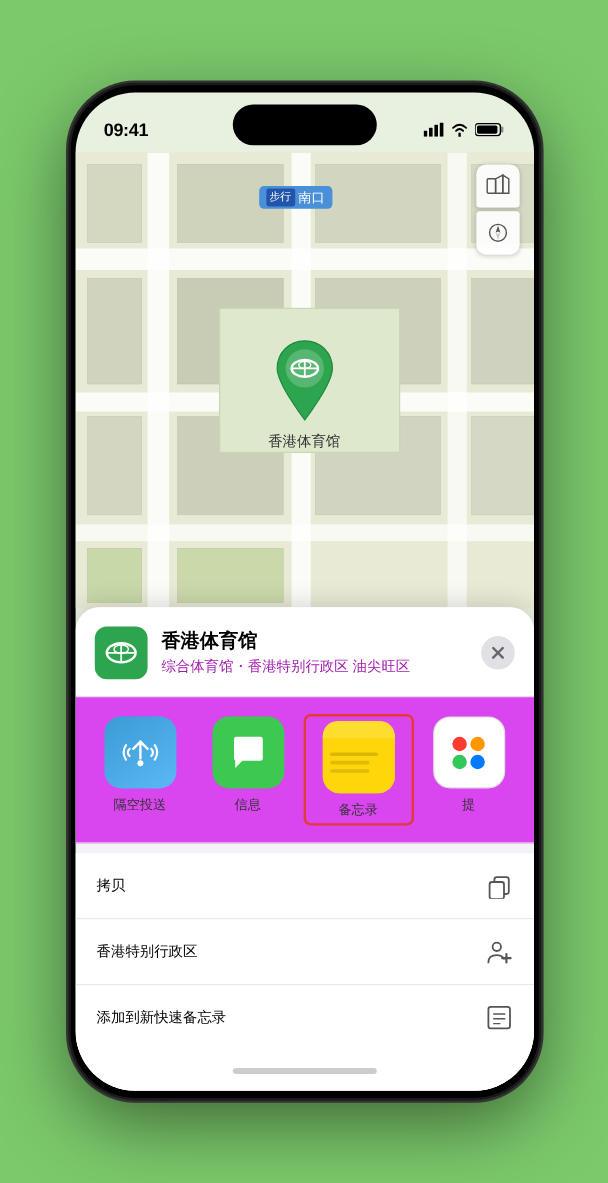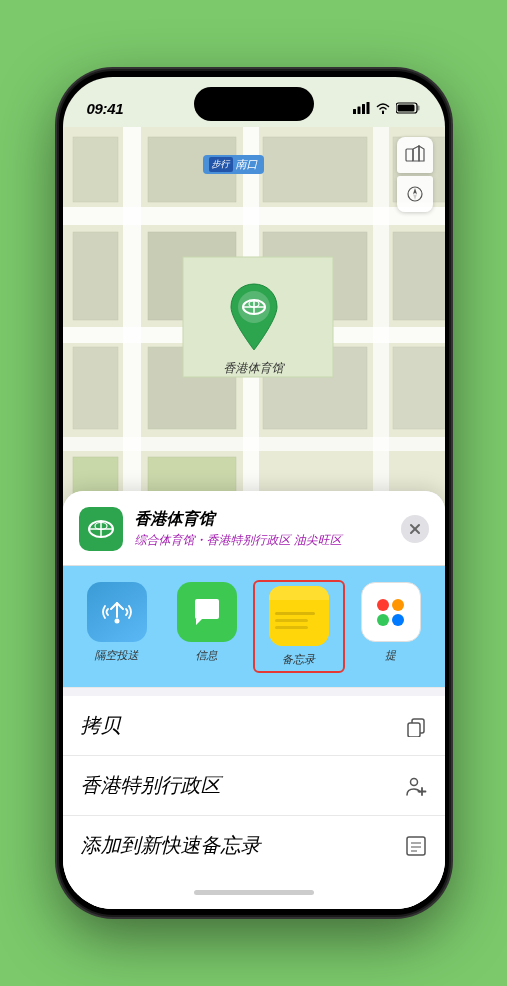--- a/index.html
+++ b/index.html
@@ -14,21 +14,20 @@
     }
 
     .phone-frame {
       width: 390px;
       height: 844px;
       background: #000;
       border-radius: 54px;
       position: relative;
       box-shadow: 0 0 0 2px #1a1a1a, 0 0 0 4px #333, 0 20px 60px rgba(0,0,0,0.5);
       overflow: hidden;
-      font-style: italic;
     }
 
     .phone-screen {
       position: absolute;
       top: 6px;
       left: 4px;
       right: 4px;
       bottom: 6px;
       border-radius: 50px;
       overflow: hidden;
@@ -107,21 +106,21 @@
     }
 
     .map-control-btn:last-child {
       border-radius: 3px 3px 8px 8px;
     }
 
     
     .map-label {
       position: absolute;
       top: 28px;
-      left: 140px;
+      left: 153px;
       background: #4a90d9;
       color: white;
       font-size: 11px;
       padding: 2px 6px;
       border-radius: 4px;
       display: flex;
       align-items: center;
       gap: 3px;
     }
 
@@ -205,21 +204,21 @@
       align-items: center;
       justify-content: center;
       font-size: 14px;
       color: #666;
       cursor: pointer;
       flex-shrink: 0;
     }
 
     
     .share-row {
-      background: #7dd3fc;
+      background: #d946ef;
       padding: 16px 12px;
       display: flex;
       gap: 6px;
       border-bottom: 1px solid #e8e8e8;
       overflow: hidden;
     }
 
     .share-item {
       display: flex;
       flex-direction: column;
@@ -263,21 +262,21 @@
       justify-content: space-between;
       padding: 16px 18px;
       border-bottom: 1px solid #e8e8e8;
     }
 
     .action-item:last-child {
       border-bottom: none;
     }
 
     .action-label {
-      font-size: 20px;
+      font-size: 12px;
       color: #000;
     }
 
     .action-icon {
       font-size: 20px;
       color: #333;
     }
 
     
     .home-indicator {

